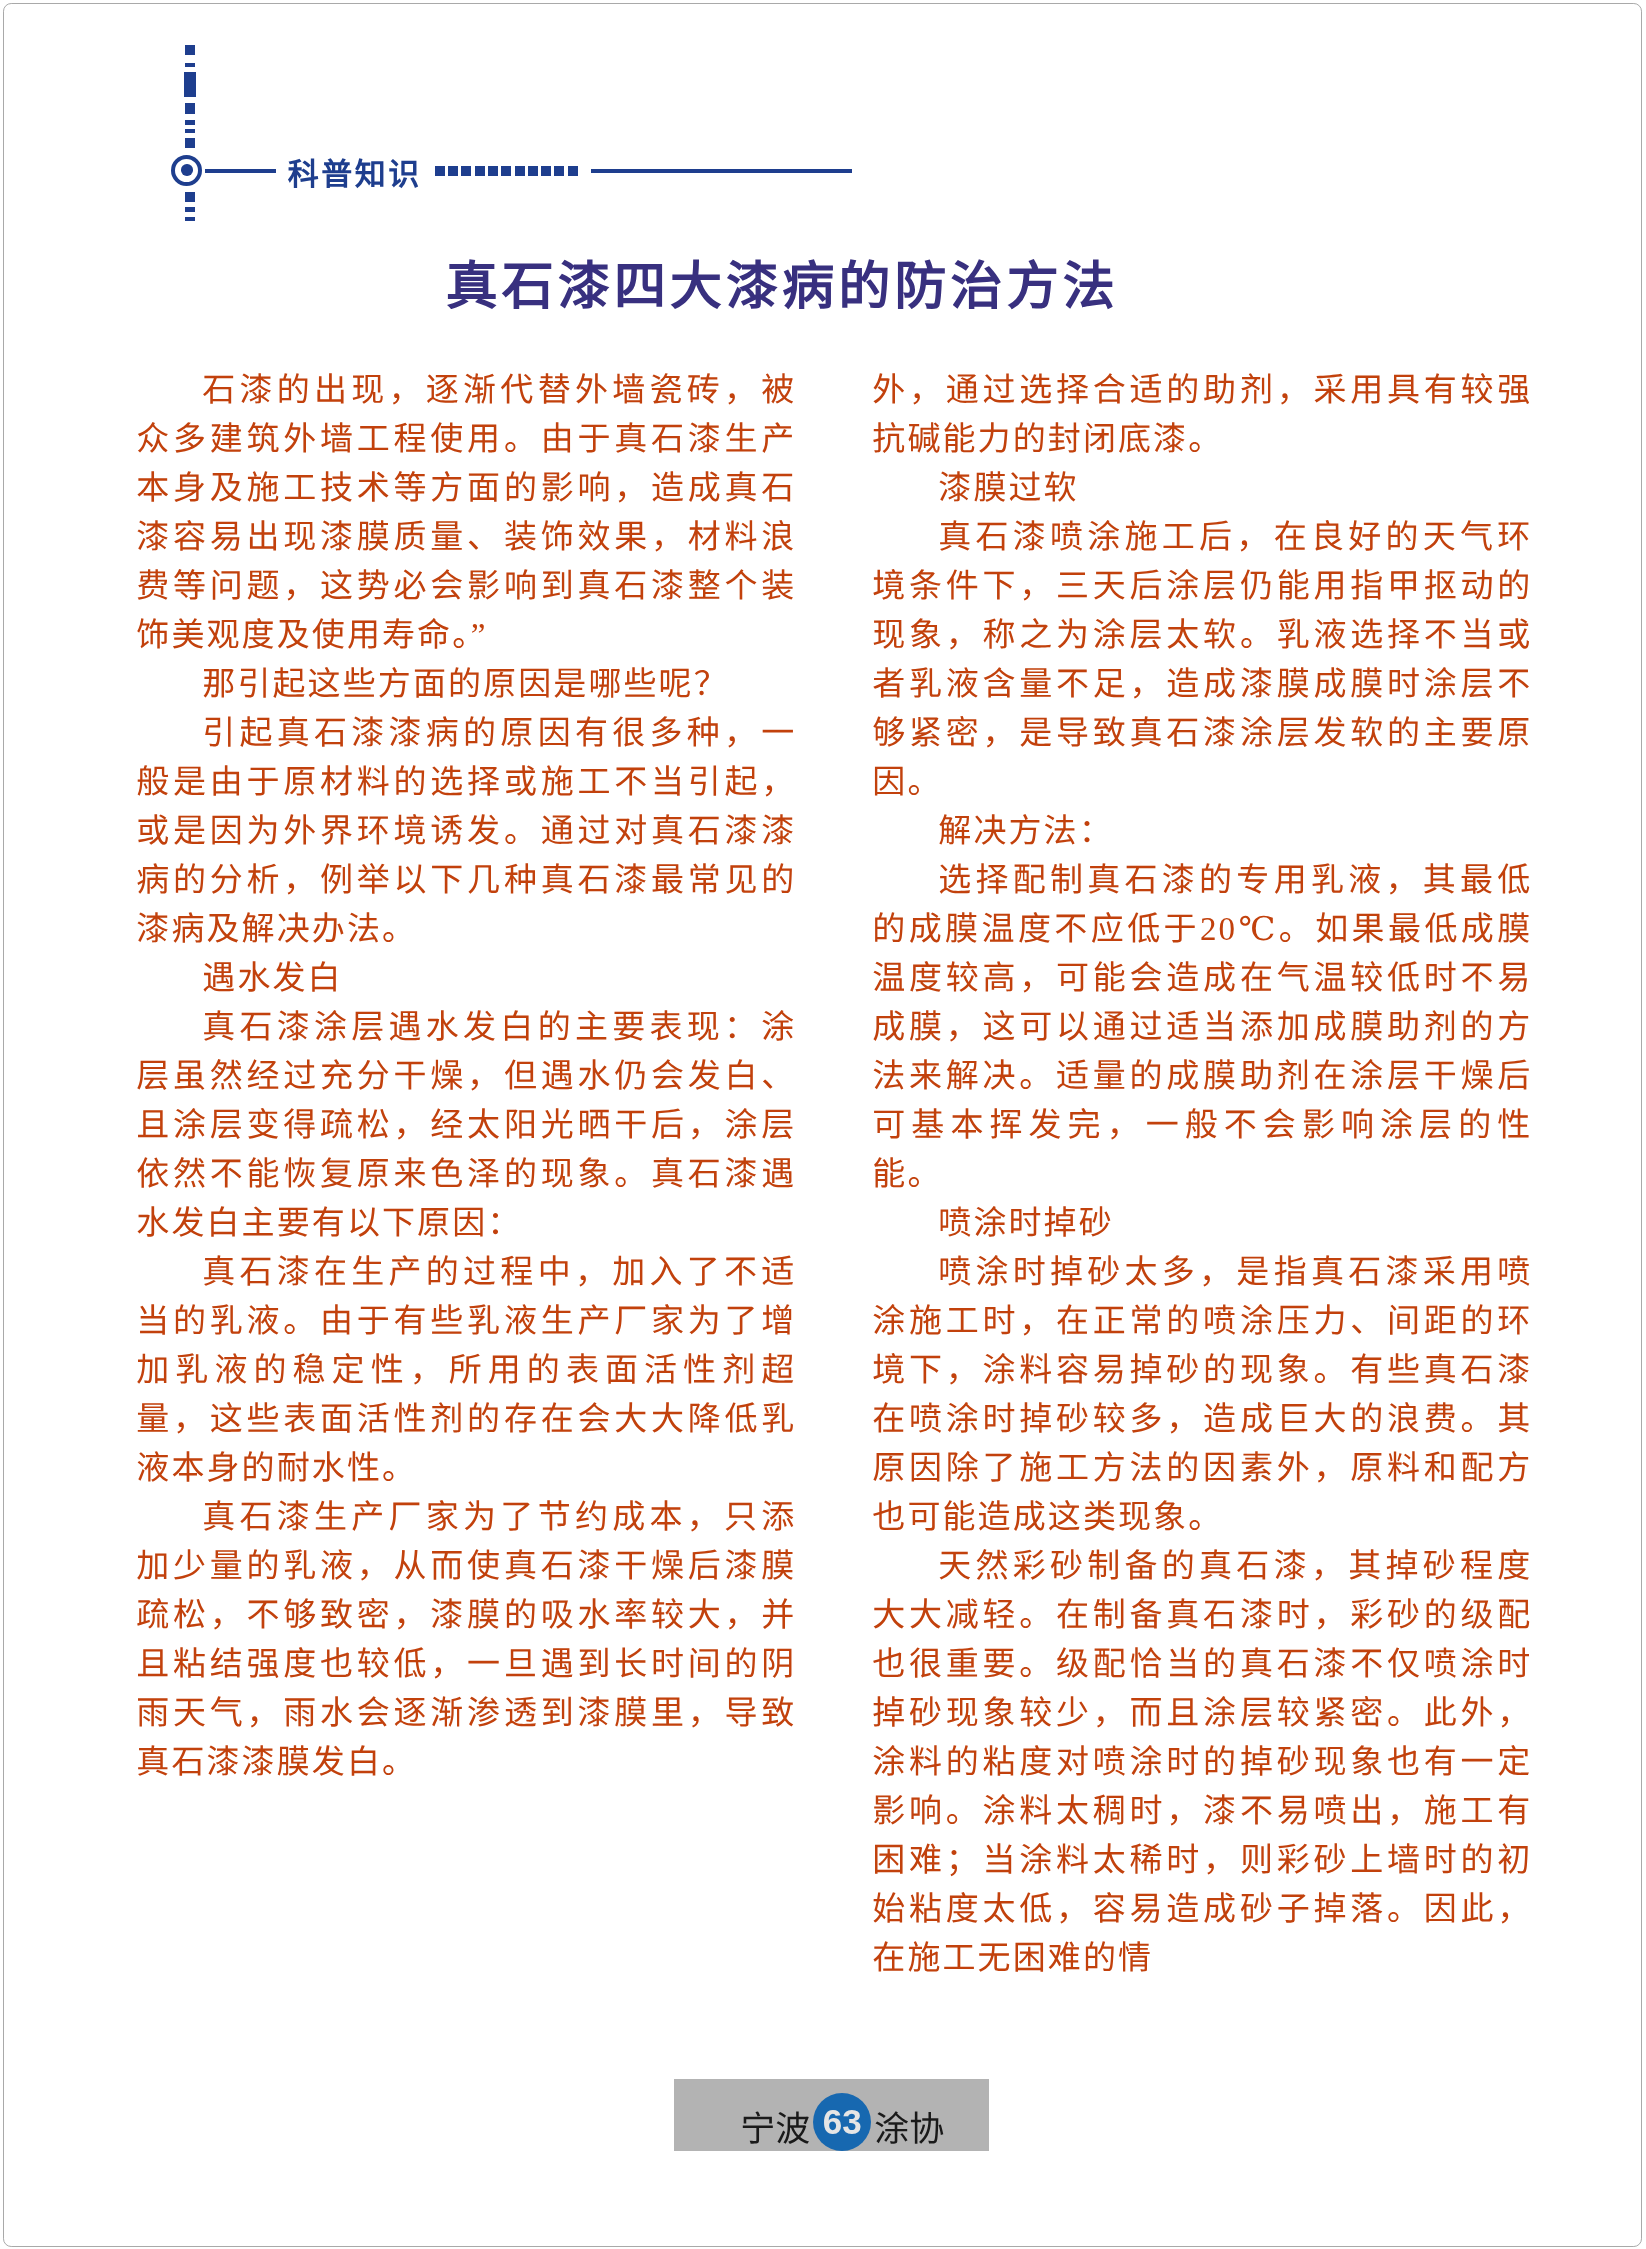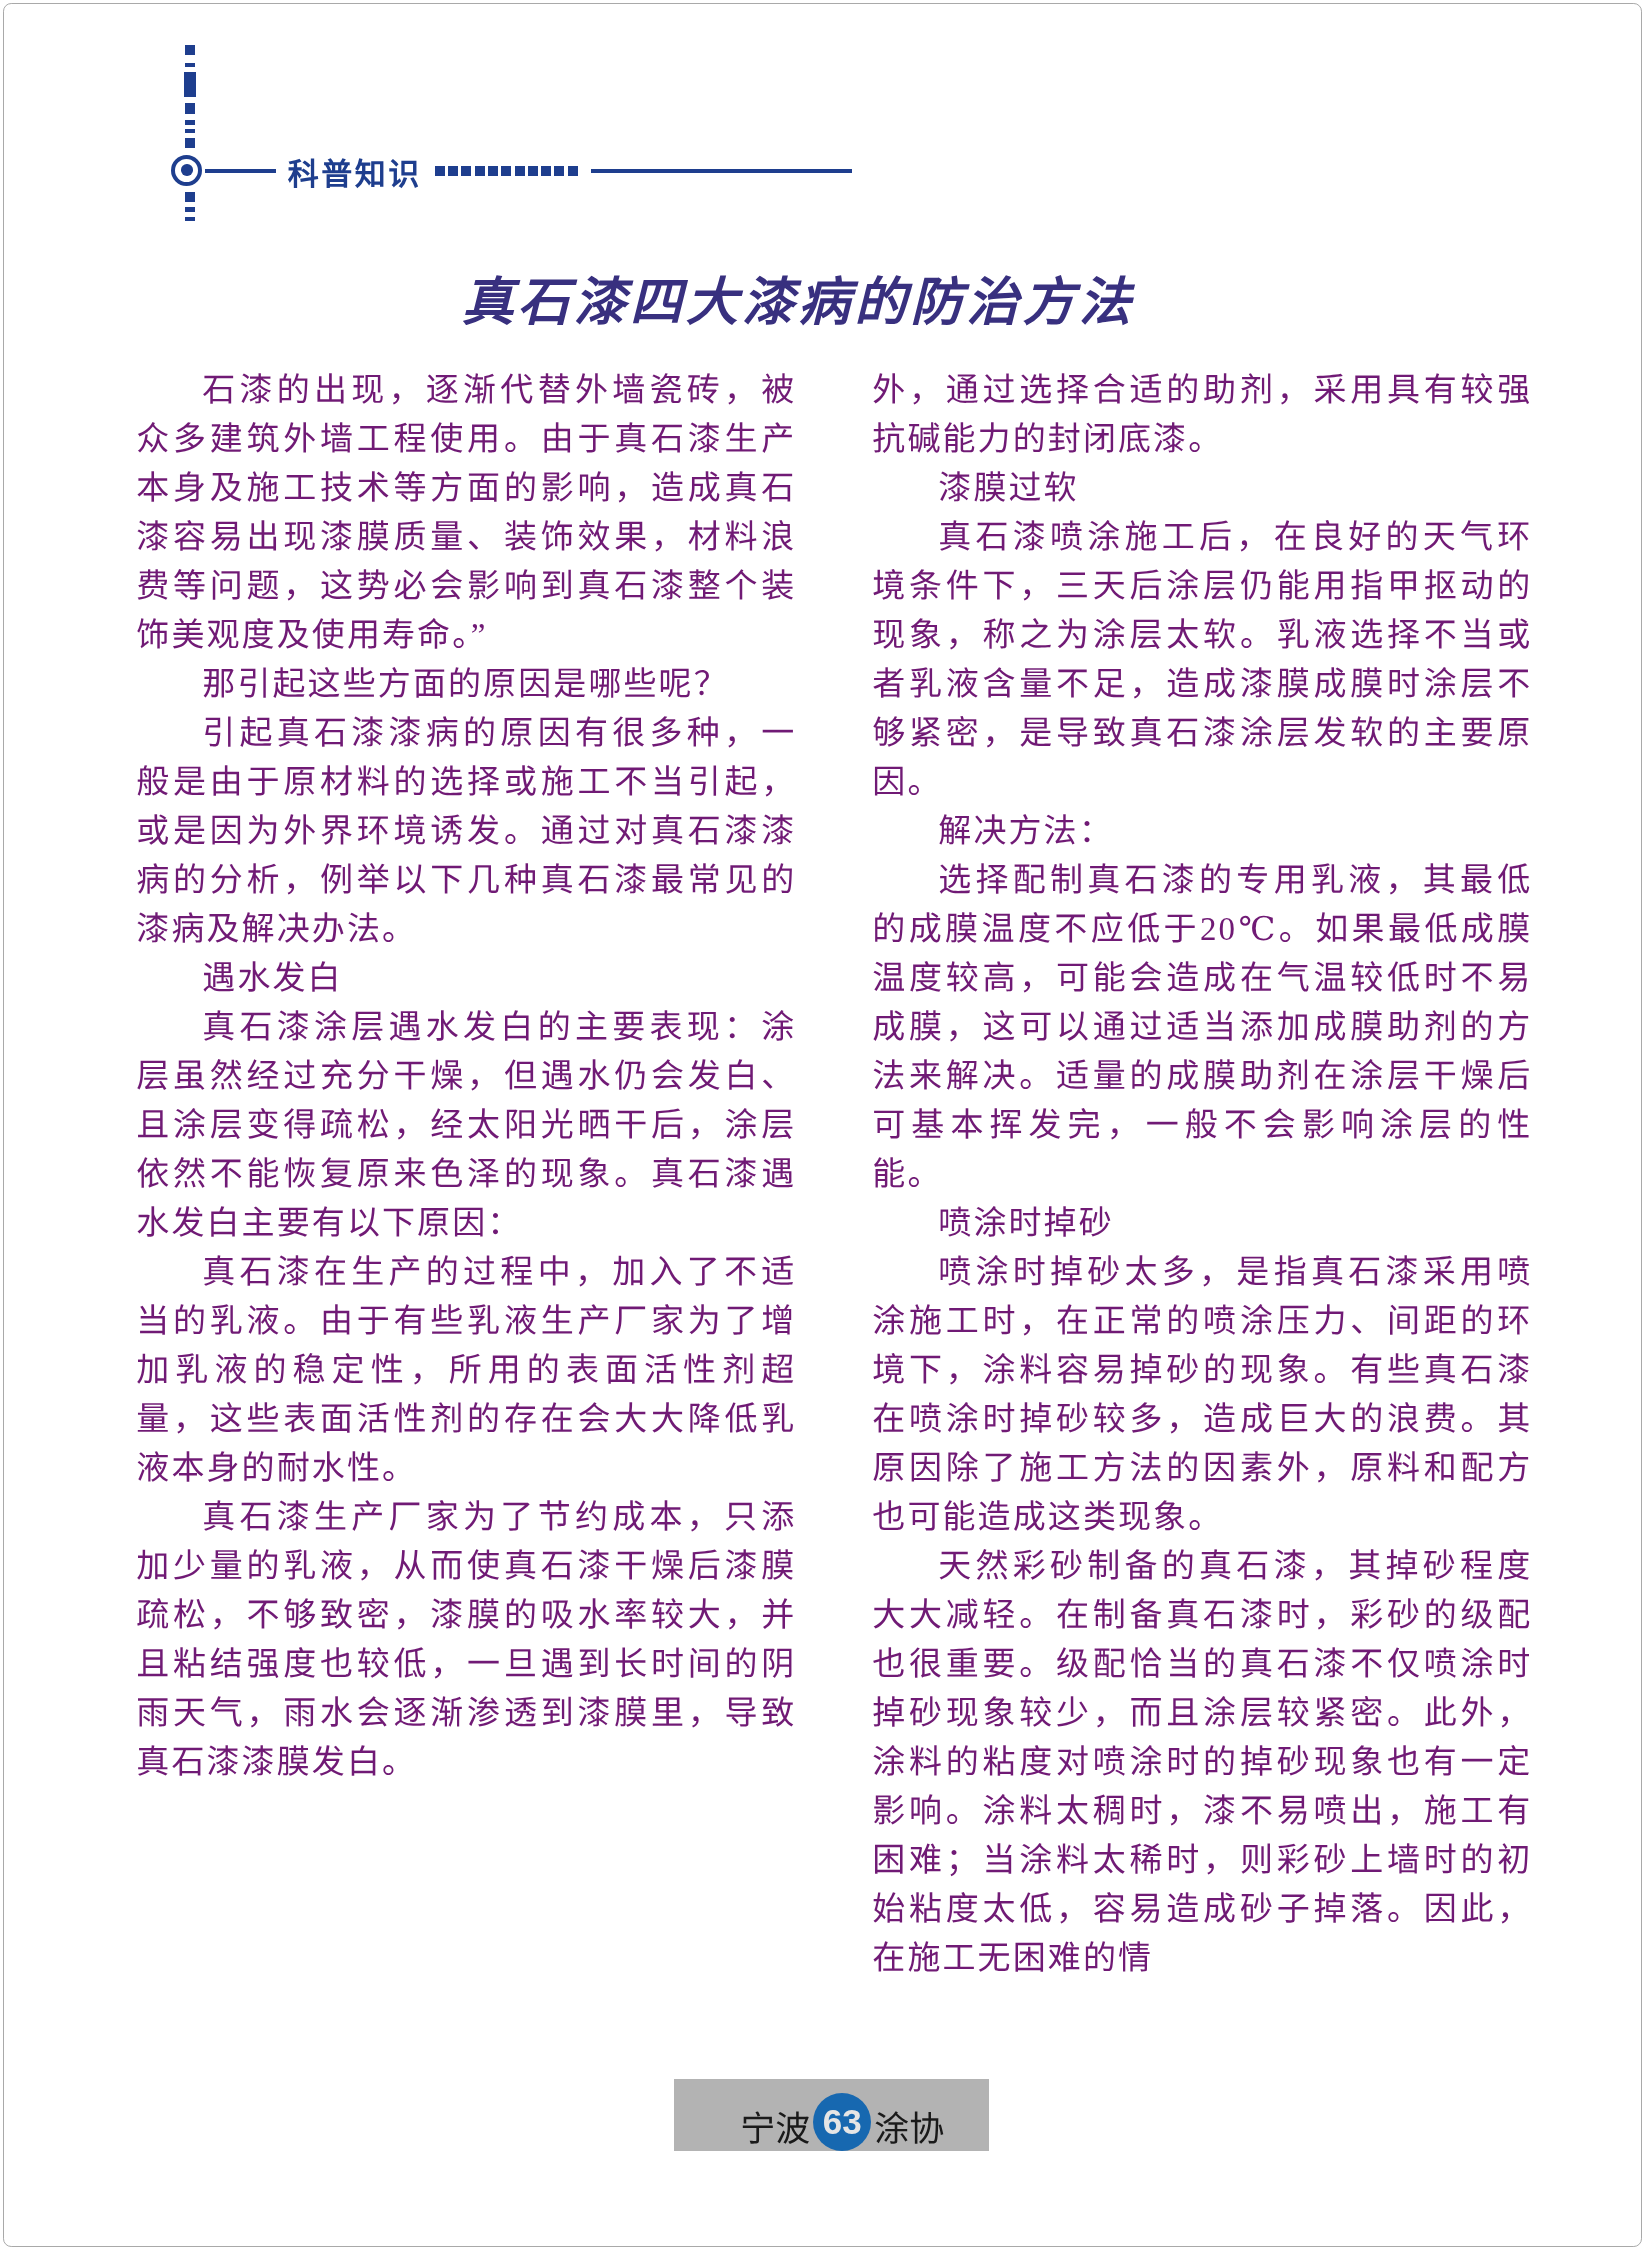--- a/index.html
+++ b/index.html
@@ -31,36 +31,35 @@
   .hline.long { flex: 1 1 auto; margin-left: 13px; }
   .section-label {
     font-family: "Liberation Sans", "DejaVu Sans", sans-serif;
     font-size: 31px; font-weight: bold; color: #1e3e8e; letter-spacing: 2.5px;
     white-space: nowrap;
   }
   .squares { display: flex; gap: 3.3px; margin-left: 13px; }
   .squares span { width: 10px; height: 10px; background: #1e3e8e; display: block; }
   
   .title {
-    position: absolute; left: 0; top: 240px; width: 1556px; margin: 16px;
+    position: absolute; left: 0; top: 240px; width: 1556px; margin: 0;
     text-align: center;
     font-family: "Liberation Sans", "DejaVu Sans", sans-serif;
     font-size: 52px; font-weight: bold; color: #38307f; letter-spacing: 4.1px;
     white-space: nowrap;
-    font-style: italic;
   }
   
   .columns {
     position: absolute; left: 132px; top: 362px; width: 1396px;
     display: flex; gap: 76px;
   }
   .col { flex: 1 1 0; }
   .para {
     margin: 0; font-size: 33px; line-height: 49px; letter-spacing: 2.1px;
-    text-align: justify; text-indent: 2em; color: #701a75;
+    text-align: justify; text-indent: 2em; color: #c2410c;
   }
   .para.continued { text-indent: 0; }
   
   .footer {
     position: absolute; left: 670px; top: 2075px; width: 294px; height: 72px;
     background: #b3b3b3;
     display: flex; align-items: flex-end; justify-content: center; gap: 3px;
     font-family: "Liberation Sans", "DejaVu Sans", sans-serif;
     font-size: 35px; color: #1a1a1a; padding-left: 21px;
   }

